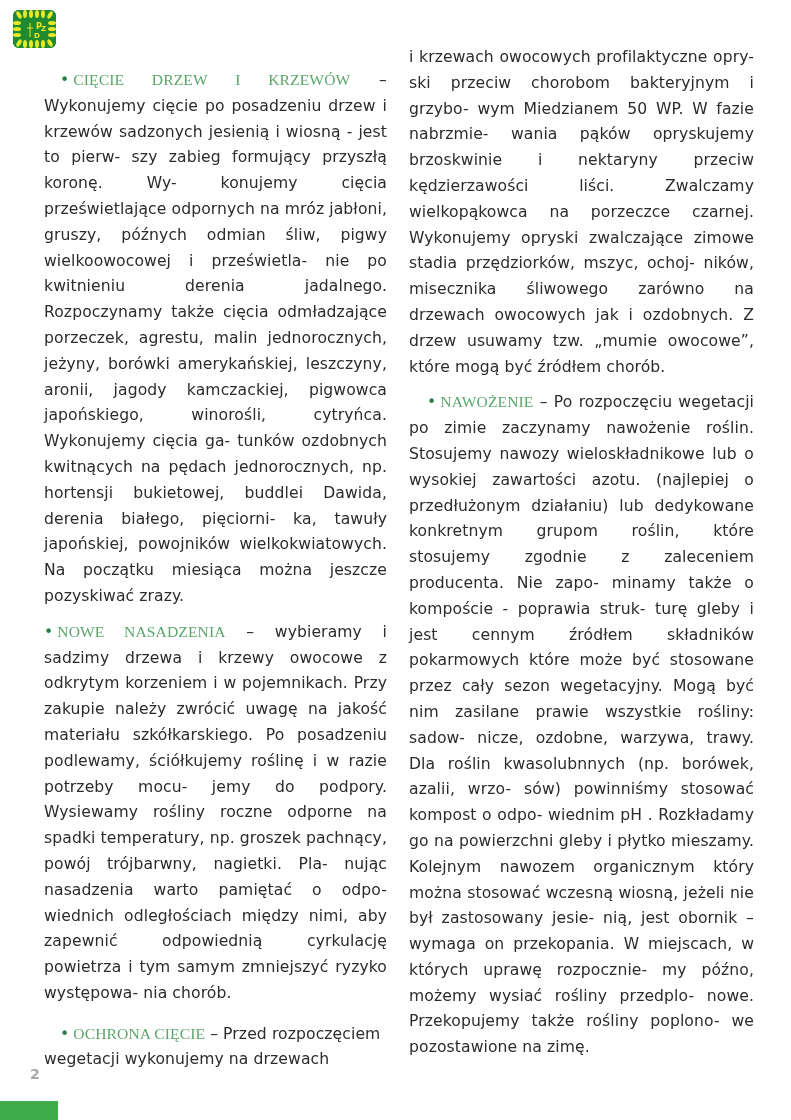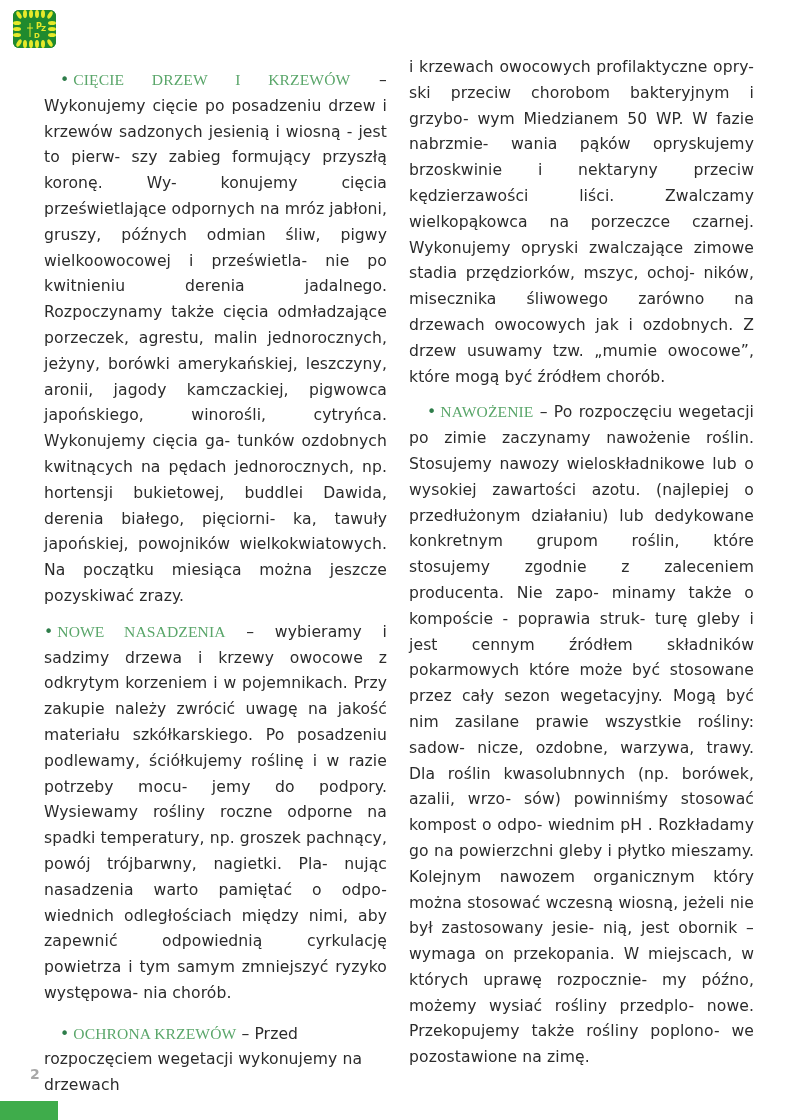--- a/index.html
+++ b/index.html
@@ -13,21 +13,21 @@
     position: absolute; left: 13px; top: 10px; width: 43px; height: 38px;
     border-radius: 6px; background: #1f8a2e; overflow: hidden;
   }
   .logo svg { display: block; }
   .col {
     position: absolute; font-size: 15.6px; line-height: 25.8px;
     text-align: justify; letter-spacing: 0.1px;
   }
   .col p { margin: 0; }
   .col-left { left: 44px; top: 67px; width: 343px; }
-  .col-right { left: 409px; top: 45px; width: 345px; margin-top: 10px; }
+  .col-right { left: 409px; top: 45px; width: 345px; }
   .head { color: #5aa66a; font-family: Liberation Serif, serif; }
   .bullet { color: #2e7d4a; margin-right: 4px; }
   .indent { text-indent: 16px; }
   .indent-sm { text-indent: 18px; }
   .sec-gap { margin-top: 9px !important; }
   .sec-gap-lg { margin-top: 14px !important; }
   .last-line { text-align-last: left; }
   .page-number {
     position: absolute; left: 30px; top: 1066px; font-size: 14px;
     font-weight: bold; color: #a8a8a8;
@@ -73,21 +73,21 @@
 </div>
 
 <div class="col col-left">
   <p class="indent">
     <span class="bullet">•</span><span class="head">CIĘCIE DRZEW I KRZEWÓW</span><span> – Wykonujemy cięcie po posadzeniu drzew i krzewów sadzonych jesienią i wiosną - jest to pierw- szy zabieg formujący przyszłą koronę. Wy- konujemy cięcia prześwietlające odpornych na mróz jabłoni, gruszy, późnych odmian śliw, pigwy wielkoowocowej i prześwietla- nie po kwitnieniu derenia jadalnego. Rozpoczynamy także cięcia odmładzające porzeczek, agrestu, malin jednorocznych, jeżyny, borówki amerykańskiej, leszczyny, aronii, jagody kamczackiej, pigwowca japońskiego, winorośli, cytryńca. Wykonujemy cięcia ga- tunków ozdobnych kwitnących na pędach jednorocznych, np. hortensji bukietowej, buddlei Dawida, derenia białego, pięciorni- ka, tawuły japońskiej, powojników wielkokwiatowych. Na początku miesiąca można jeszcze pozyskiwać zrazy.</span>
   </p>
   <p class="sec-gap">
     <span class="bullet">•</span><span class="head">NOWE NASADZENIA</span><span> – wybieramy i sadzimy drzewa i krzewy owocowe z odkrytym korzeniem i w pojemnikach. Przy zakupie należy zwrócić uwagę na jakość materiału szkółkarskiego. Po posadzeniu podlewamy, ściółkujemy roślinę i w razie potrzeby mocu- jemy do podpory. Wysiewamy rośliny roczne odporne na spadki temperatury, np. groszek pachnący, powój trójbarwny, nagietki. Pla- nując nasadzenia warto pamiętać o odpo- wiednich odległościach między nimi, aby zapewnić odpowiednią cyrkulację powietrza i tym samym zmniejszyć ryzyko występowa- nia chorób.</span>
   </p>
   <p class="indent sec-gap-lg last-line" style="text-align:left;">
-    <span class="bullet">•</span><span class="head">OCHRONA KRZEWÓW</span><span> – Przed rozpoczęciem wegetacji wykonujemy na drzewach</span>
+    <span class="bullet">•</span><span class="head">OCHRONA CIĘCIE</span><span> – Przed rozpoczęciem wegetacji wykonujemy na drzewach</span>
   </p>
 </div>
 
 <div class="col col-right">
   <p>
     <span>i krzewach owocowych profilaktyczne opry- ski przeciw chorobom bakteryjnym i grzybo- wym Miedzianem 50 WP. W fazie nabrzmie- wania pąków opryskujemy brzoskwinie i nektaryny przeciw kędzierzawości liści. Zwalczamy wielkopąkowca na porzeczce czarnej. Wykonujemy opryski zwalczające zimowe stadia przędziorków, mszyc, ochoj- ników, misecznika śliwowego zarówno na drzewach owocowych jak i ozdobnych. Z drzew usuwamy tzw. „mumie owocowe”, które mogą być źródłem chorób.</span>
   </p>
   <p class="indent-sm sec-gap">
     <span class="bullet">•</span><span class="head">NAWOŻENIE</span><span> – Po rozpoczęciu wegetacji po zimie zaczynamy nawożenie roślin. Stosujemy nawozy wieloskładnikowe lub o wysokiej zawartości azotu. (najlepiej o przedłużonym działaniu) lub dedykowane konkretnym grupom roślin, które stosujemy zgodnie z zaleceniem producenta. Nie zapo- minamy także o kompoście - poprawia struk- turę gleby i jest cennym źródłem składników pokarmowych które może być stosowane przez cały sezon wegetacyjny. Mogą być nim zasilane prawie wszystkie rośliny: sadow- nicze, ozdobne, warzywa, trawy. Dla roślin kwasolubnnych (np. borówek, azalii, wrzo- sów) powinniśmy stosować kompost o odpo- wiednim pH . Rozkładamy go na powierzchni gleby i płytko mieszamy. Kolejnym nawozem organicznym który można stosować wczesną wiosną, jeżeli nie był zastosowany jesie- nią, jest obornik – wymaga on przekopania. W miejscach, w których uprawę rozpocznie- my późno, możemy wysiać rośliny przedplo- nowe. Przekopujemy także rośliny poplono- we pozostawione na zimę.</span>
   </p>

